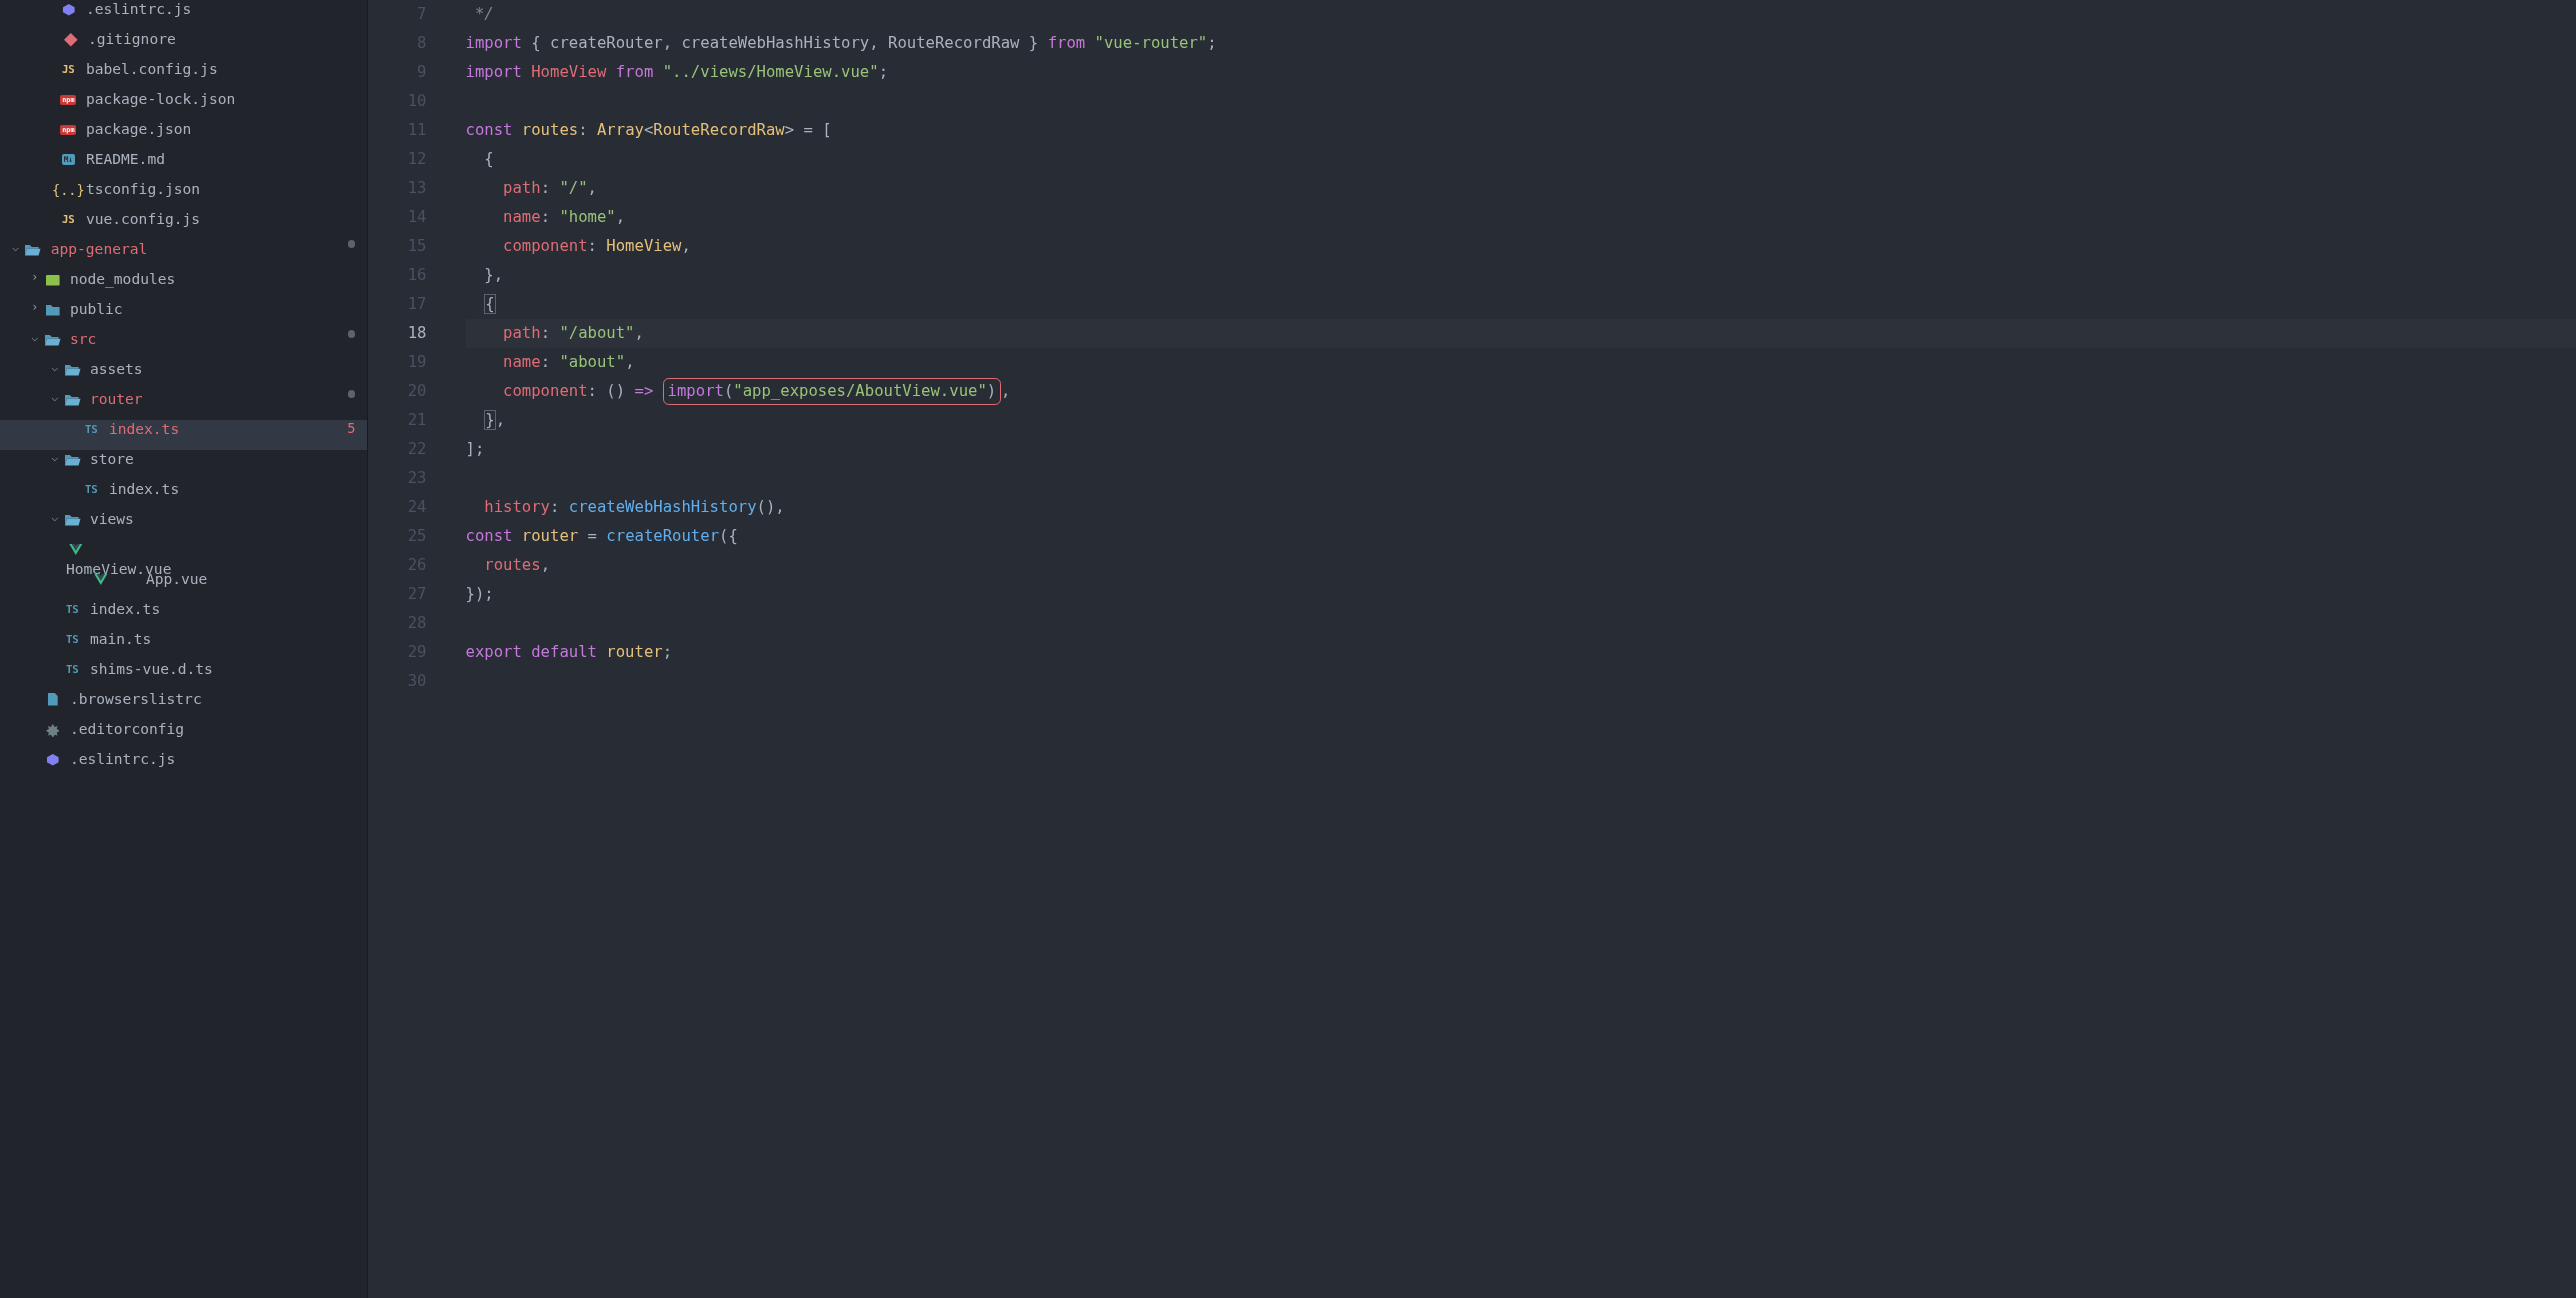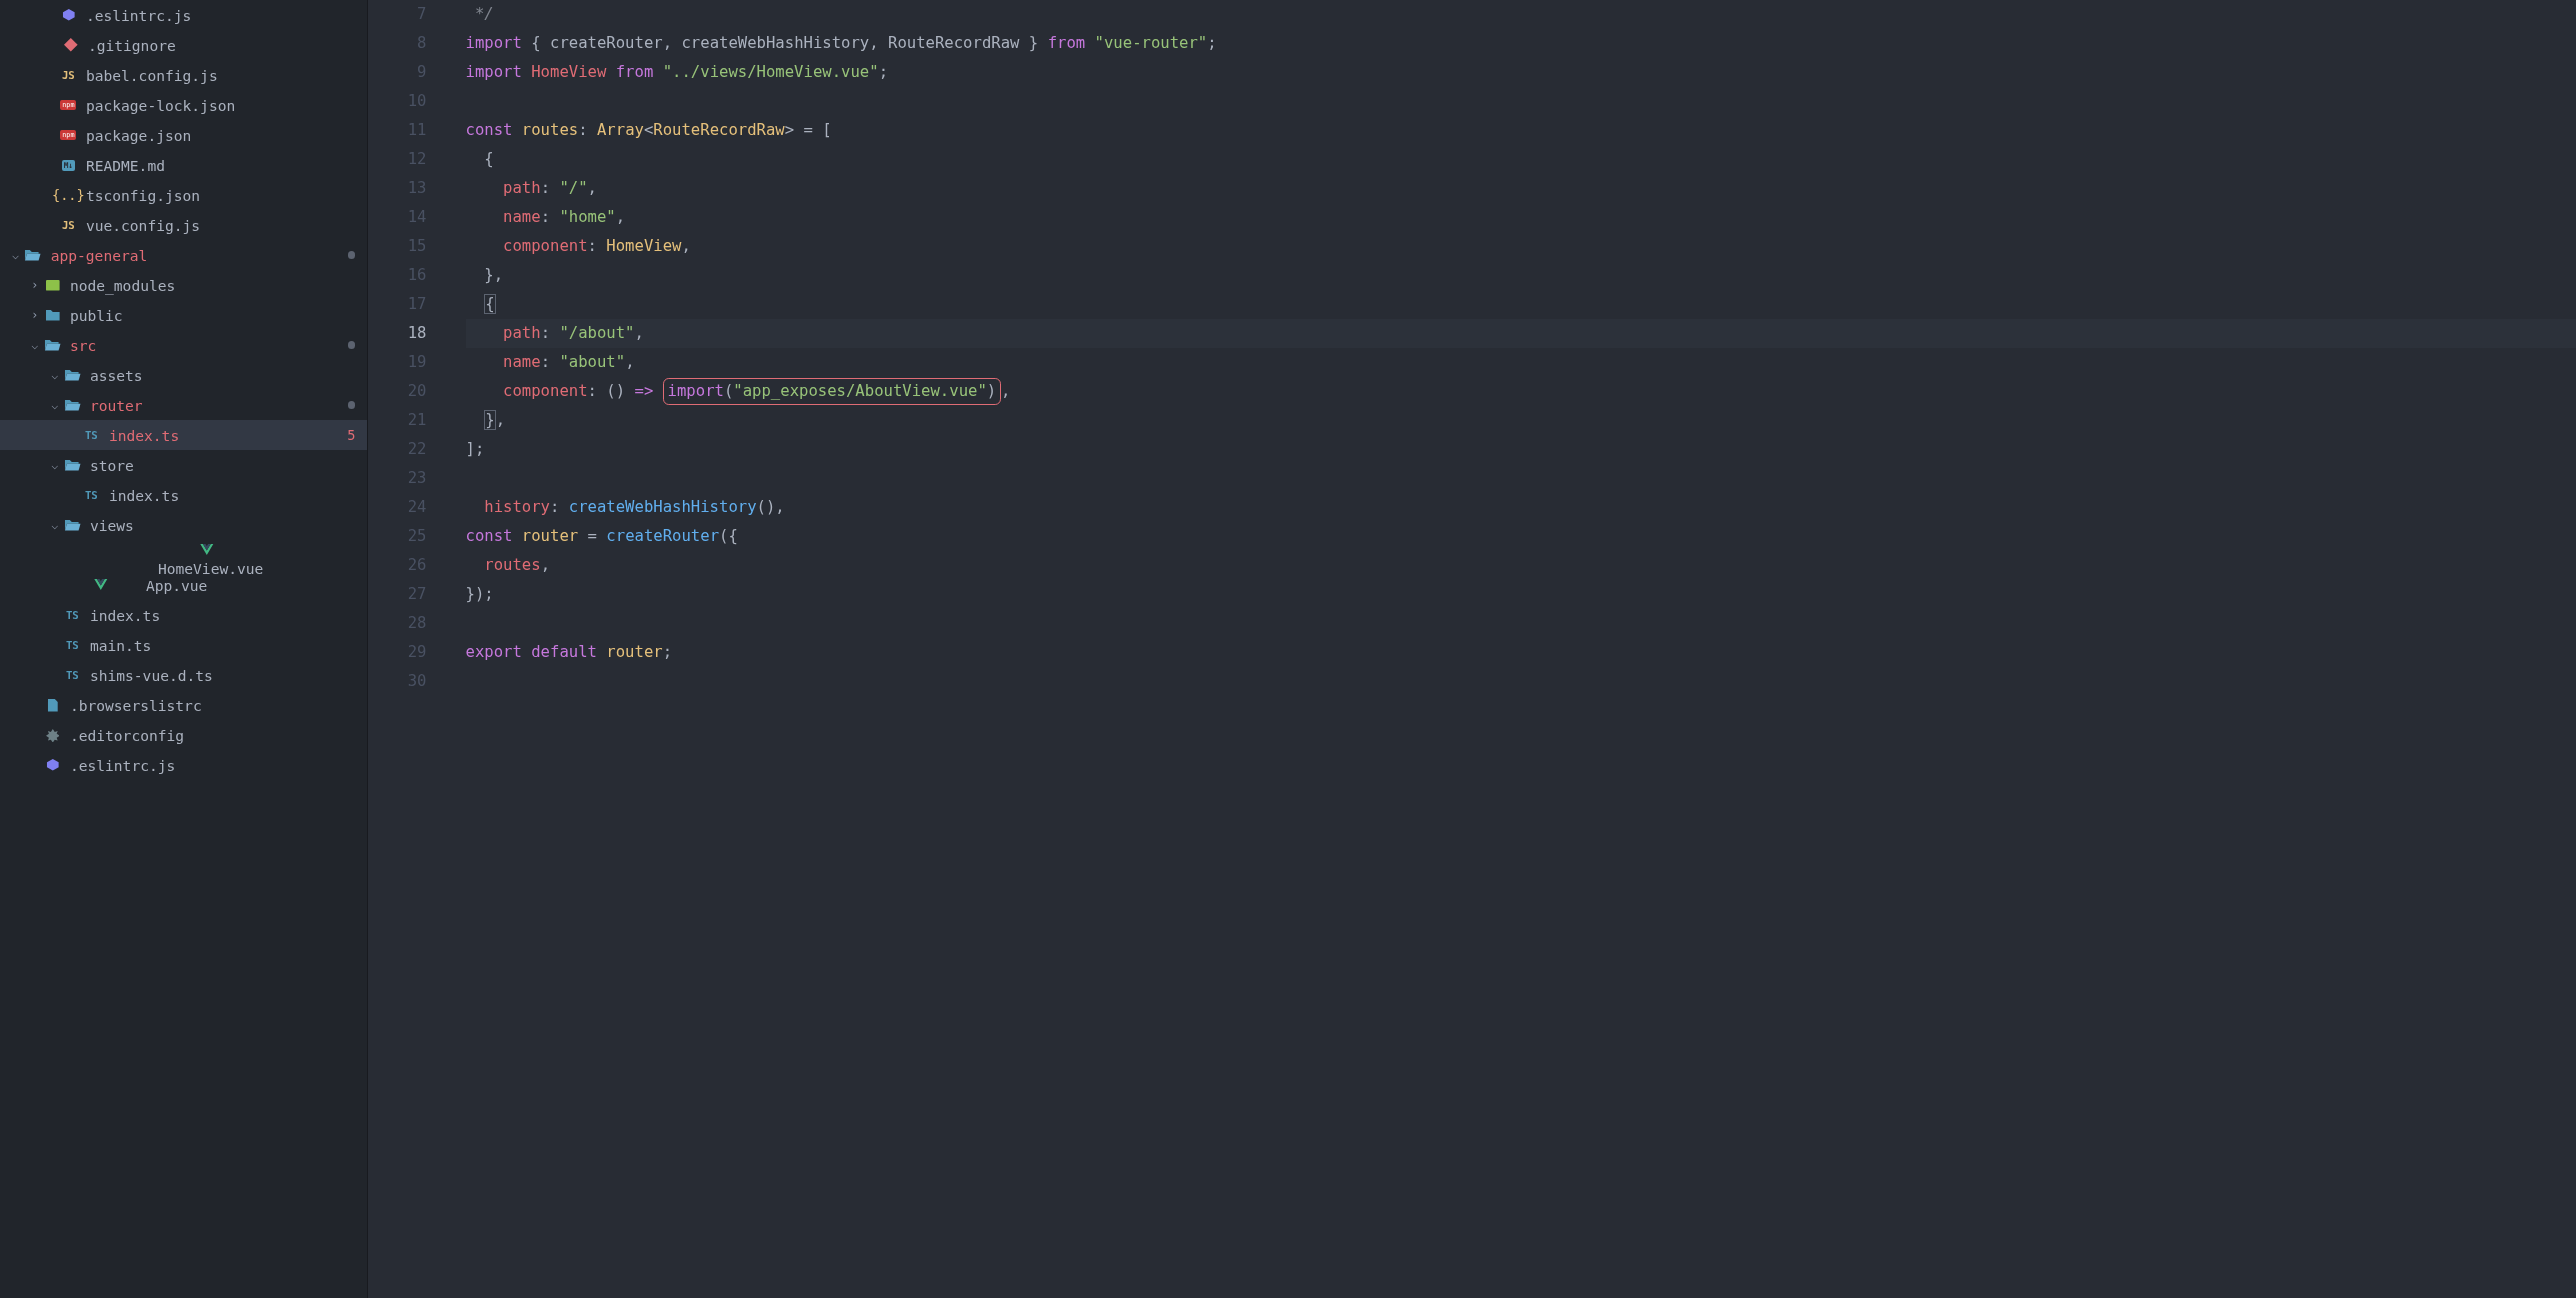--- a/index.html
+++ b/index.html
@@ -17,21 +17,21 @@
       display: flex;
     }
     .sidebar {
       width: 368px;
       background: #21252b;
       overflow-y: auto;
       border-right: 1px solid #181a1f;
     }
     .tree-item {
       display: flex;
-      align-items: center;
+      align-items: flex-start;
       height: 30px;
       padding-right: 11.7px;
       cursor: pointer;
       white-space: nowrap;
     }
     .tree-item.selected {
       background: #323844;
     }
     .tree-icon {
       width: 19.5px;
@@ -121,21 +121,21 @@
       border-radius: 5.8px;
       padding: 0 3.9px;
       display: inline-block;
       line-height: 25px;
     }
     .icon-js { color: #e5c07b; font-size: 10.7px; font-weight: bold; }
     .icon-ts { color: #519aba; font-size: 10.7px; font-weight: bold; }
     .icon-vue { color: #42b883; }
     .icon-md { background: #519aba; color: #282c34; font-size: 7.8px; font-weight: bold; padding: 1px 1.9px; border-radius: 1.9px; }
     .icon-json { color: #e5c07b; }
-    .icon-npm { background: #cb3837; color: white; font-size: 6.8px; padding: 1px 1.9px; border-radius: 1.9px; font-weight: normal; }
+    .icon-npm { background: #cb3837; color: white; font-size: 6.8px; padding: 1px 1.9px; border-radius: 1.9px; font-weight: bold; }
     .bracket-selected {
       border: 1px solid #5c6370;
     }
   </style>
 </head>
 <body>
 
 <div class="sidebar" id="sidebar">
     <div class="tree-item" style="padding-left: 43px;">
       <span class="chevron"></span>

